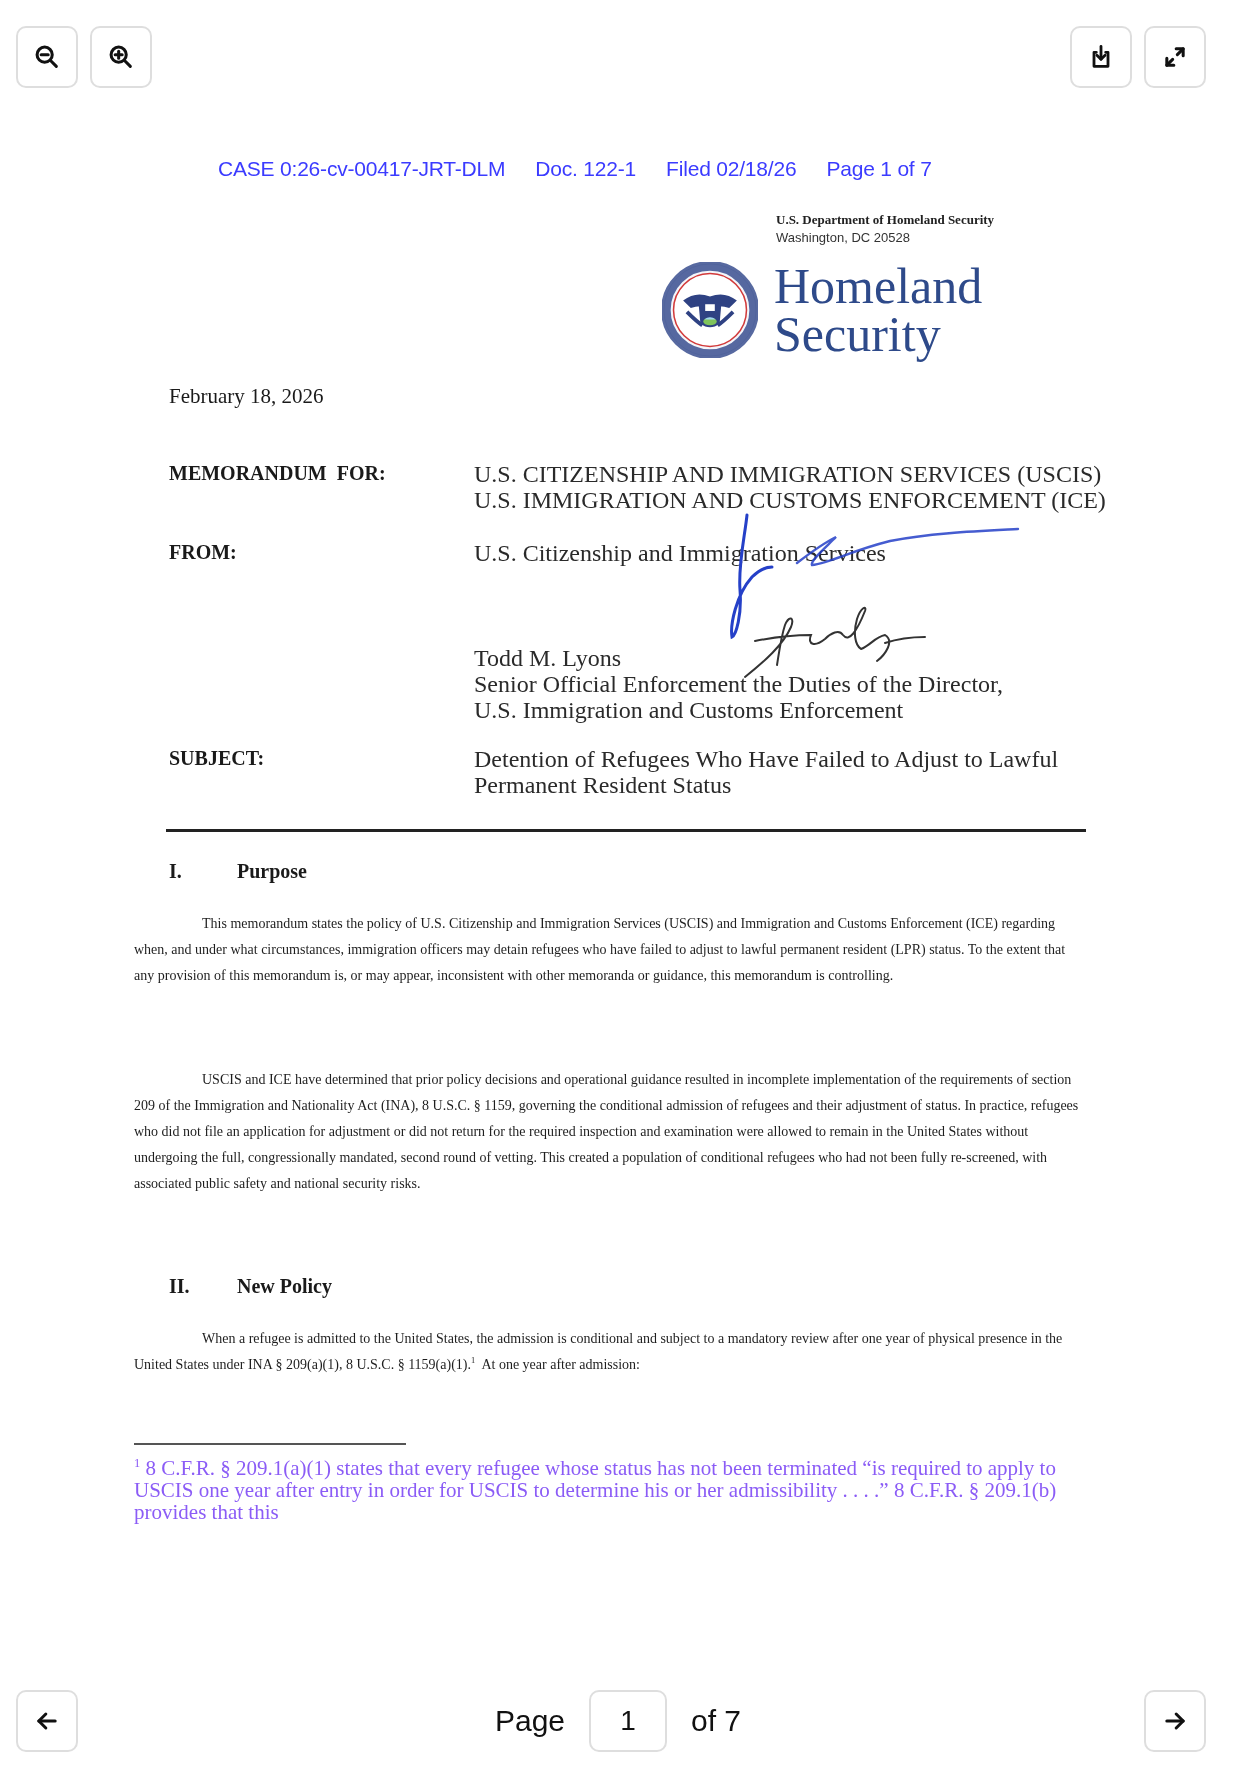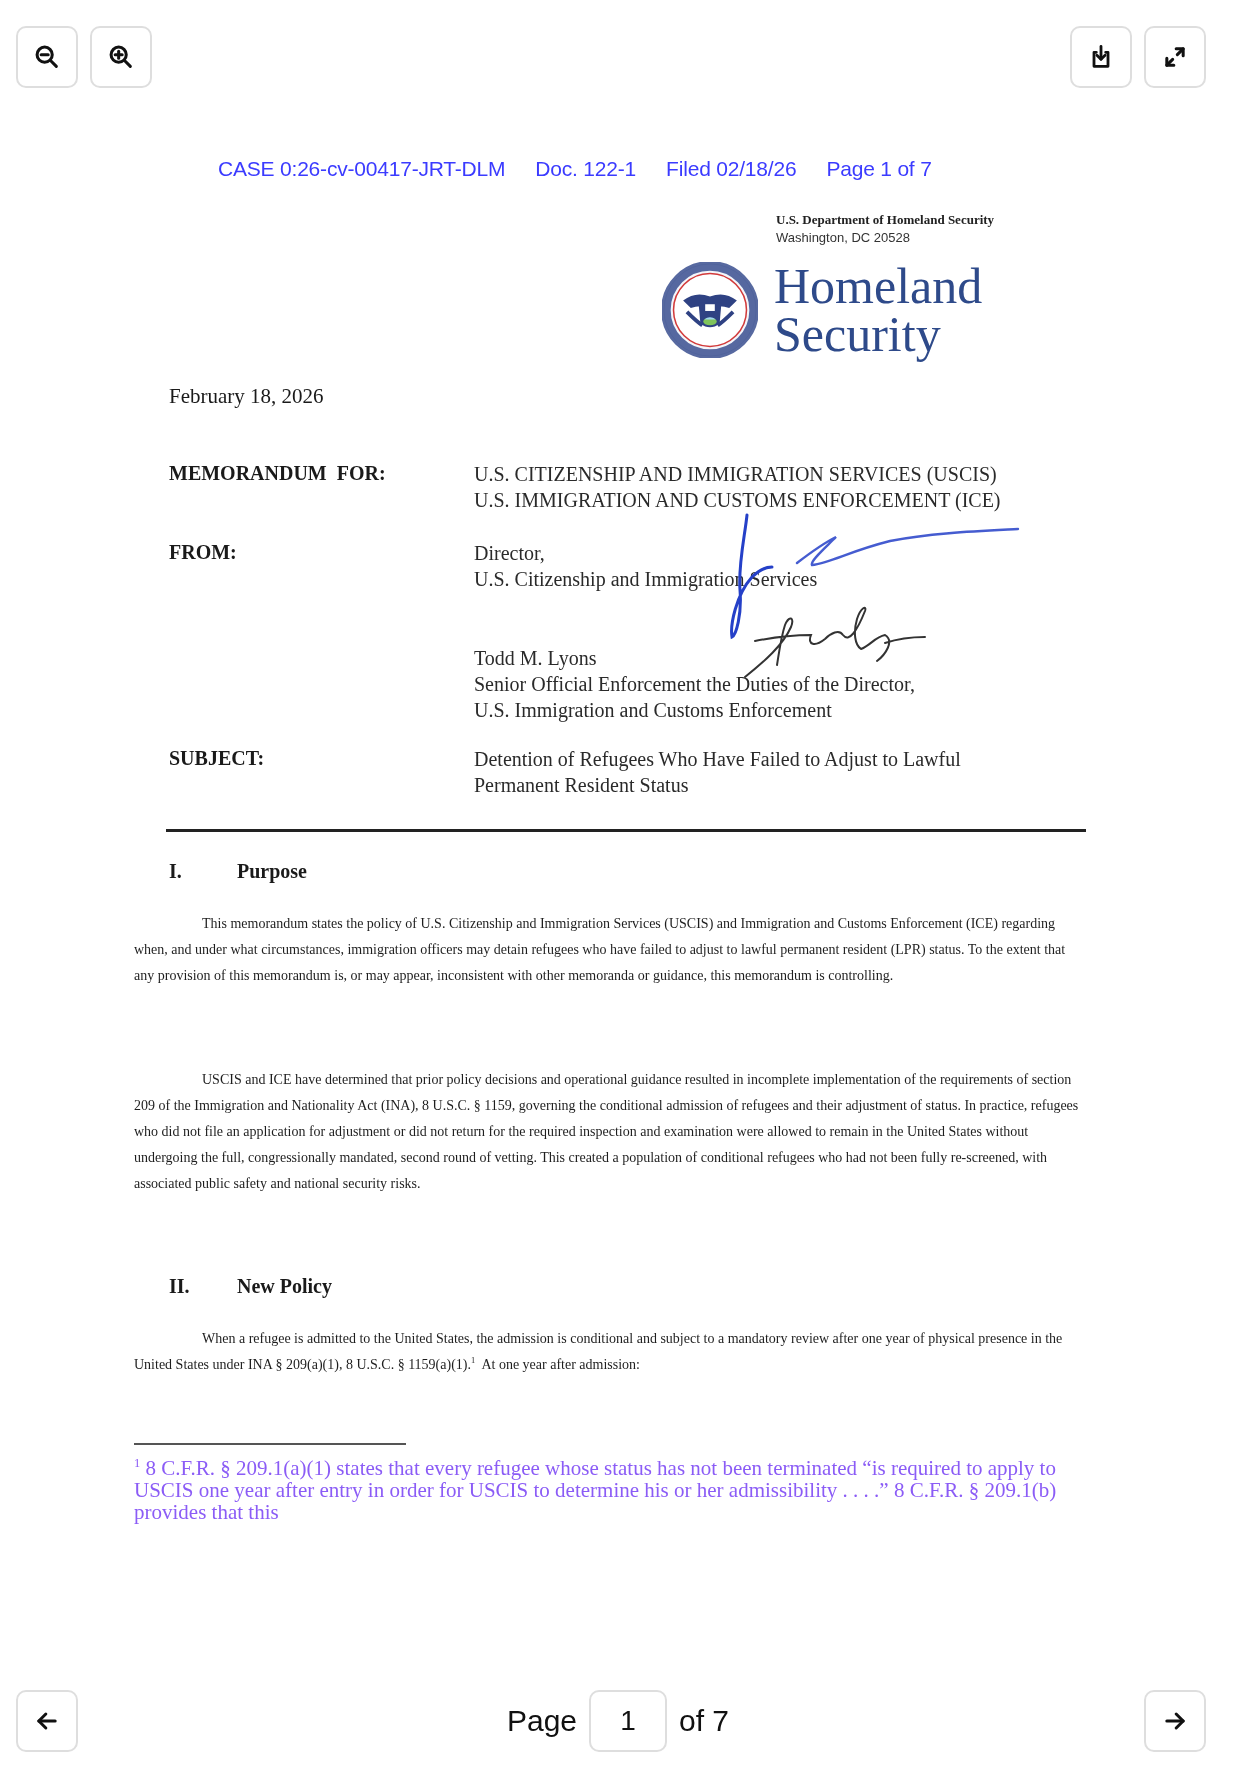--- a/index.html
+++ b/index.html
@@ -14,21 +14,21 @@
   .tool-btn svg { width: 28px; height: 28px; }
   #btn-zoom-out { left: 16px; top: 26px; }
   #btn-zoom-in { left: 90px; top: 26px; }
   #btn-download { left: 1070px; top: 26px; }
   #btn-fullscreen { left: 1144px; top: 26px; }
   #btn-prev { left: 16px; top: 1690px; }
   #btn-next { left: 1144px; top: 1690px; }
 
   .pager {
     position: absolute; left: 0; width: 1236px; top: 1690px; height: 62px;
-    display: flex; align-items: center; justify-content: center; gap: 12px;
+    display: flex; align-items: center; justify-content: center; gap: 24px;
     font-family: "Liberation Sans", sans-serif; font-size: 30px; color: #111;
   }
   .pager-input {
     width: 78px; height: 62px; border: 2px solid #dedede; border-radius: 10px;
     text-align: center; font-family: "Liberation Sans", sans-serif; font-size: 28px; color: #111;
     background: #fff;
   }
 
   .doc { position: absolute; left: 0; top: 0; width: 1242px; height: 1780px; padding-left: 40px; }
 
@@ -45,21 +45,21 @@
 
   .seal { position: absolute; left: 662px; top: 262px; width: 96px; height: 96px; }
   .wordmark {
     position: absolute; left: 774px; top: 262px; color: #2e4a8a;
     font-family: "Liberation Serif", serif; font-size: 50px; line-height: 48px;
   }
 
   .date { position: absolute; left: 169px; top: 384px; font-size: 21px; }
 
   .row-label { position: absolute; left: 169px; font-size: 20px; font-weight: bold; }
-  .row-value { position: absolute; left: 474px; font-size: 20px; line-height: 26px; color: #2a2a2a; }
+  .row-value { position: absolute; left: 474px; font-size: 24px; line-height: 26px; color: #2a2a2a; }
 
   .sig { position: absolute; pointer-events: none; }
 
   .rule-thick { position: absolute; left: 166px; top: 829px; width: 920px; height: 3px; background: #222; }
 
   .section-head { position: absolute; left: 169px; font-size: 20px; font-weight: bold; }
   .section-head .num { display: inline-block; width: 68px; }
 
   .para {
     position: absolute; left: 134px; width: 950px; font-size: 14px; line-height: 26px;
@@ -132,21 +132,20 @@
   <div class="date">February 18, 2026</div>
 
   <div class="row-label" style="top:462px; white-space:pre;">MEMORANDUM  FOR:</div>
   <div class="row-value" style="top:461px;">
     <div>U.S. CITIZENSHIP AND IMMIGRATION SERVICES (USCIS)</div>
     <div>U.S. IMMIGRATION AND CUSTOMS ENFORCEMENT (ICE)</div>
   </div>
 
   <div class="row-label" style="top:541px;">FROM:</div>
   <div class="row-value" style="top:540px;">
-    <div>Director,</div>
     <div>U.S. Citizenship and Immigration Services</div>
   </div>
   <div class="row-value" style="top:645px;">
     <div>Todd M. Lyons</div>
     <div>Senior Official Enforcement the Duties of the Director,</div>
     <div>U.S. Immigration and Customs Enforcement</div>
   </div>
 
   <svg class="sig" style="left:700px; top:505px; width:330px; height:140px;" viewBox="0 0 330 140">
     <path d="M47 10 C45 30 38 60 40 85 C42 110 36 130 32 132 C30 120 36 90 52 72 C60 64 66 62 72 62" fill="none" stroke="#2540c8" stroke-width="3" stroke-linecap="round"></path>

